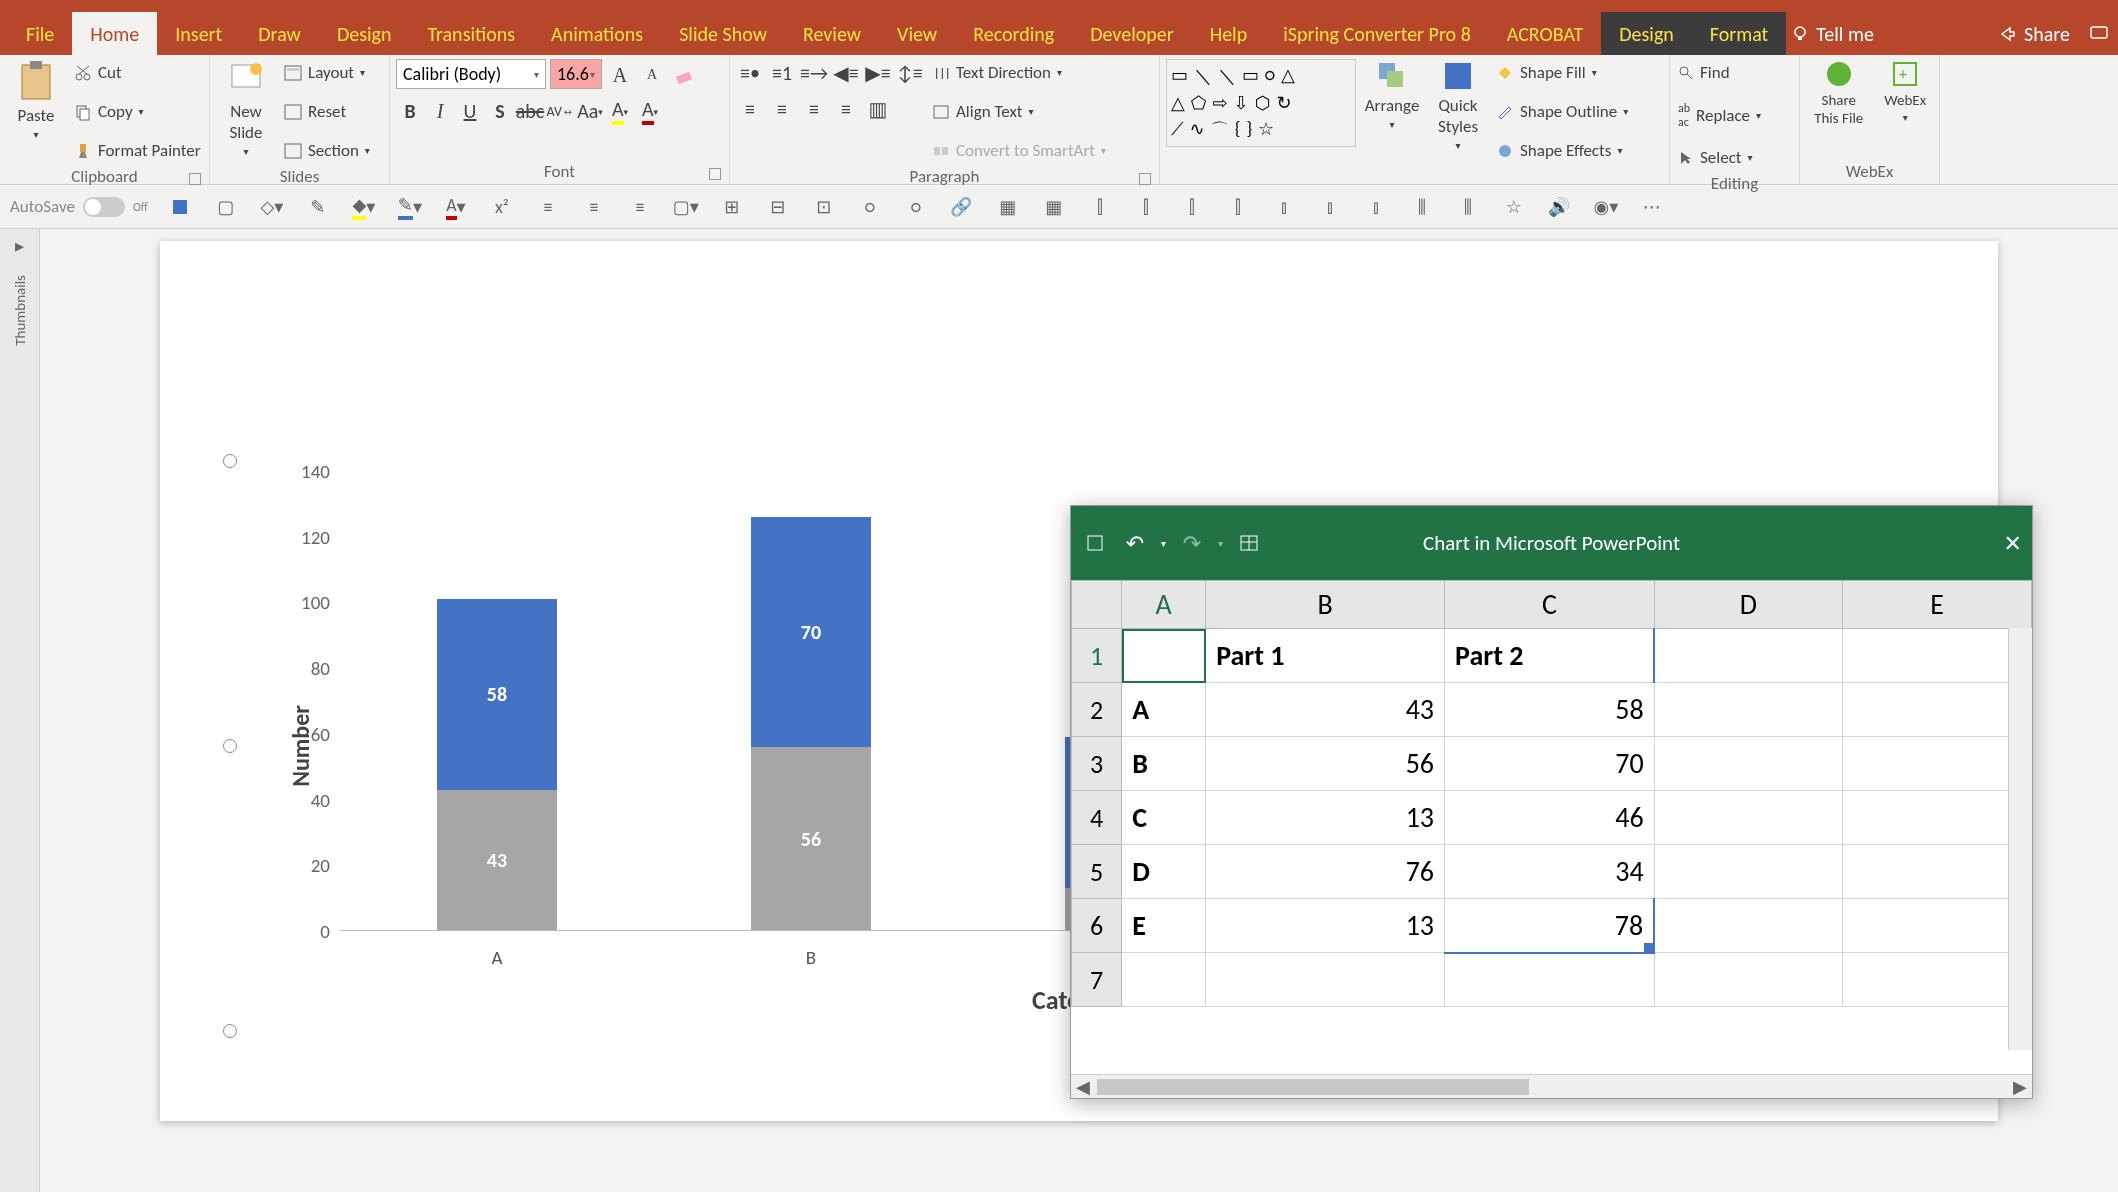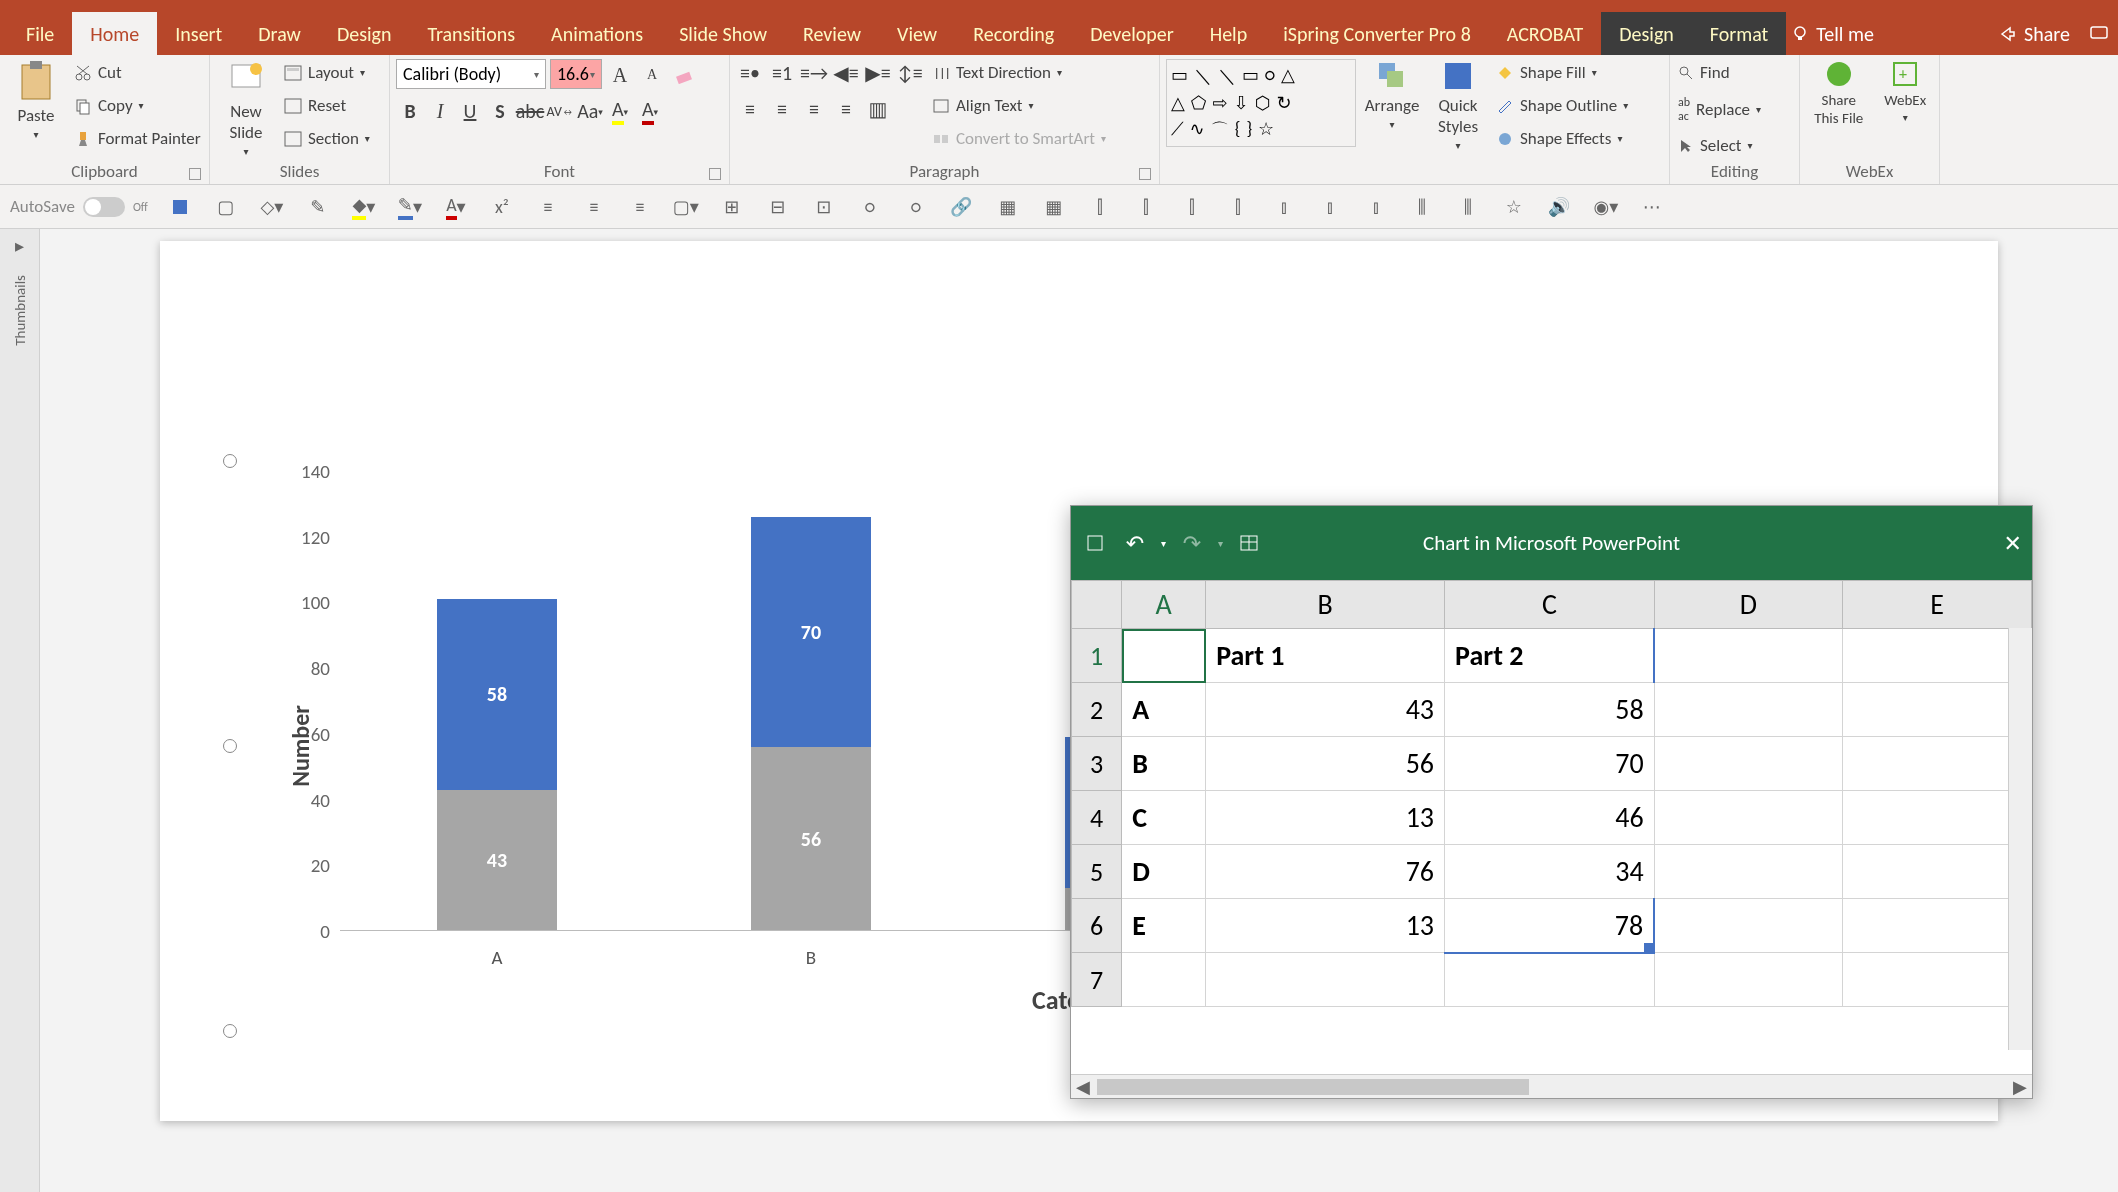--- a/index.html
+++ b/index.html
@@ -3,36 +3,36 @@
 <meta charset="utf-8">
 <style>
 * { margin: 0; padding: 0; box-sizing: border-box; font-family: "Segoe UI", Calibri, sans-serif; }
 body { background: #f3f3f3; width: 2118px; height: 1192px; overflow: hidden; font-size: 18px; }
 
 
 .titlebar { background: #b7472a; height: 12px; }
 
 
 .ribbon-tabs { background: #b7472a; display: flex; align-items: center; height: 43px; padding: 0 8px; }
-.ribbon-tab { color: #fef9c3; padding: 0 18px; height: 43px; display: flex; align-items: center; cursor: pointer; font-size: 20px; }
+.ribbon-tab { color: #fde047; padding: 0 18px; height: 43px; display: flex; align-items: center; cursor: pointer; font-size: 20px; }
 .ribbon-tab.active { background: #f3f2f1; color: #b7472a; }
 .ribbon-tab.ctx { background: #3c3c3c; }
 .tellme { display: flex; align-items: center; color: #fff; gap: 6px; font-size: 20px; margin-left: 4px; }
 .share-area { margin-left: auto; display: flex; align-items: center; gap: 18px; color: #fff; font-size: 20px; }
 .lightbulb-icon { width: 20px; height: 20px; }
 
 
 .ribbon-body { background: #f3f2f1; border-bottom: 1px solid #d0d0d0; height: 130px; display: flex; }
 .ribbon-group { border-right: 1px solid #d9d9d9; padding: 4px 6px 2px 6px; display: flex; flex-direction: column; }
 .ribbon-group-inner { flex: 1; display: flex; align-items: flex-start; gap: 6px; }
 .ribbon-group-label { text-align: center; font-size: 17px; color: #666; padding-top: 2px; display: flex; justify-content: center; position: relative; }
 .dialog-launcher { position: absolute; right: 2px; bottom: 2px; width: 12px; height: 12px; border: 1px solid #999; }
 .big-btn { display: flex; flex-direction: column; align-items: center; justify-content: center; width: 60px; text-align: center; font-size: 17px; color: #444; gap: 2px; }
 .small-row { display: flex; align-items: center; gap: 6px; font-size: 17px; color: #444; white-space: nowrap; padding: 3px 2px; }
-.col { display: flex; flex-direction: column; gap: 6px; }
+.col { display: flex; flex-direction: column; gap: 12px; }
 
 
 .font-name-box { width: 150px; height: 30px; border: 1px solid #ababab; background: #fff; display: flex; align-items: center; padding: 0 6px; font-size: 18px; }
 .font-size-box { width: 52px; height: 30px; border: 1px solid #ababab; background: #fca5a5; display: flex; align-items: center; padding: 0 6px; font-size: 18px; }
 .dd-arrow { margin-left: auto; font-size: 10px; color: #666; }
 .font-btn { width: 28px; height: 28px; display: inline-flex; align-items: center; justify-content: center; font-size: 20px; color: #444; }
 .font-btn.b { font-weight: bold; }
 .font-btn.i { font-style: italic; font-family: serif; }
 .font-btn.u { text-decoration: underline; }
 .font-btn.s { text-decoration: line-through; }

